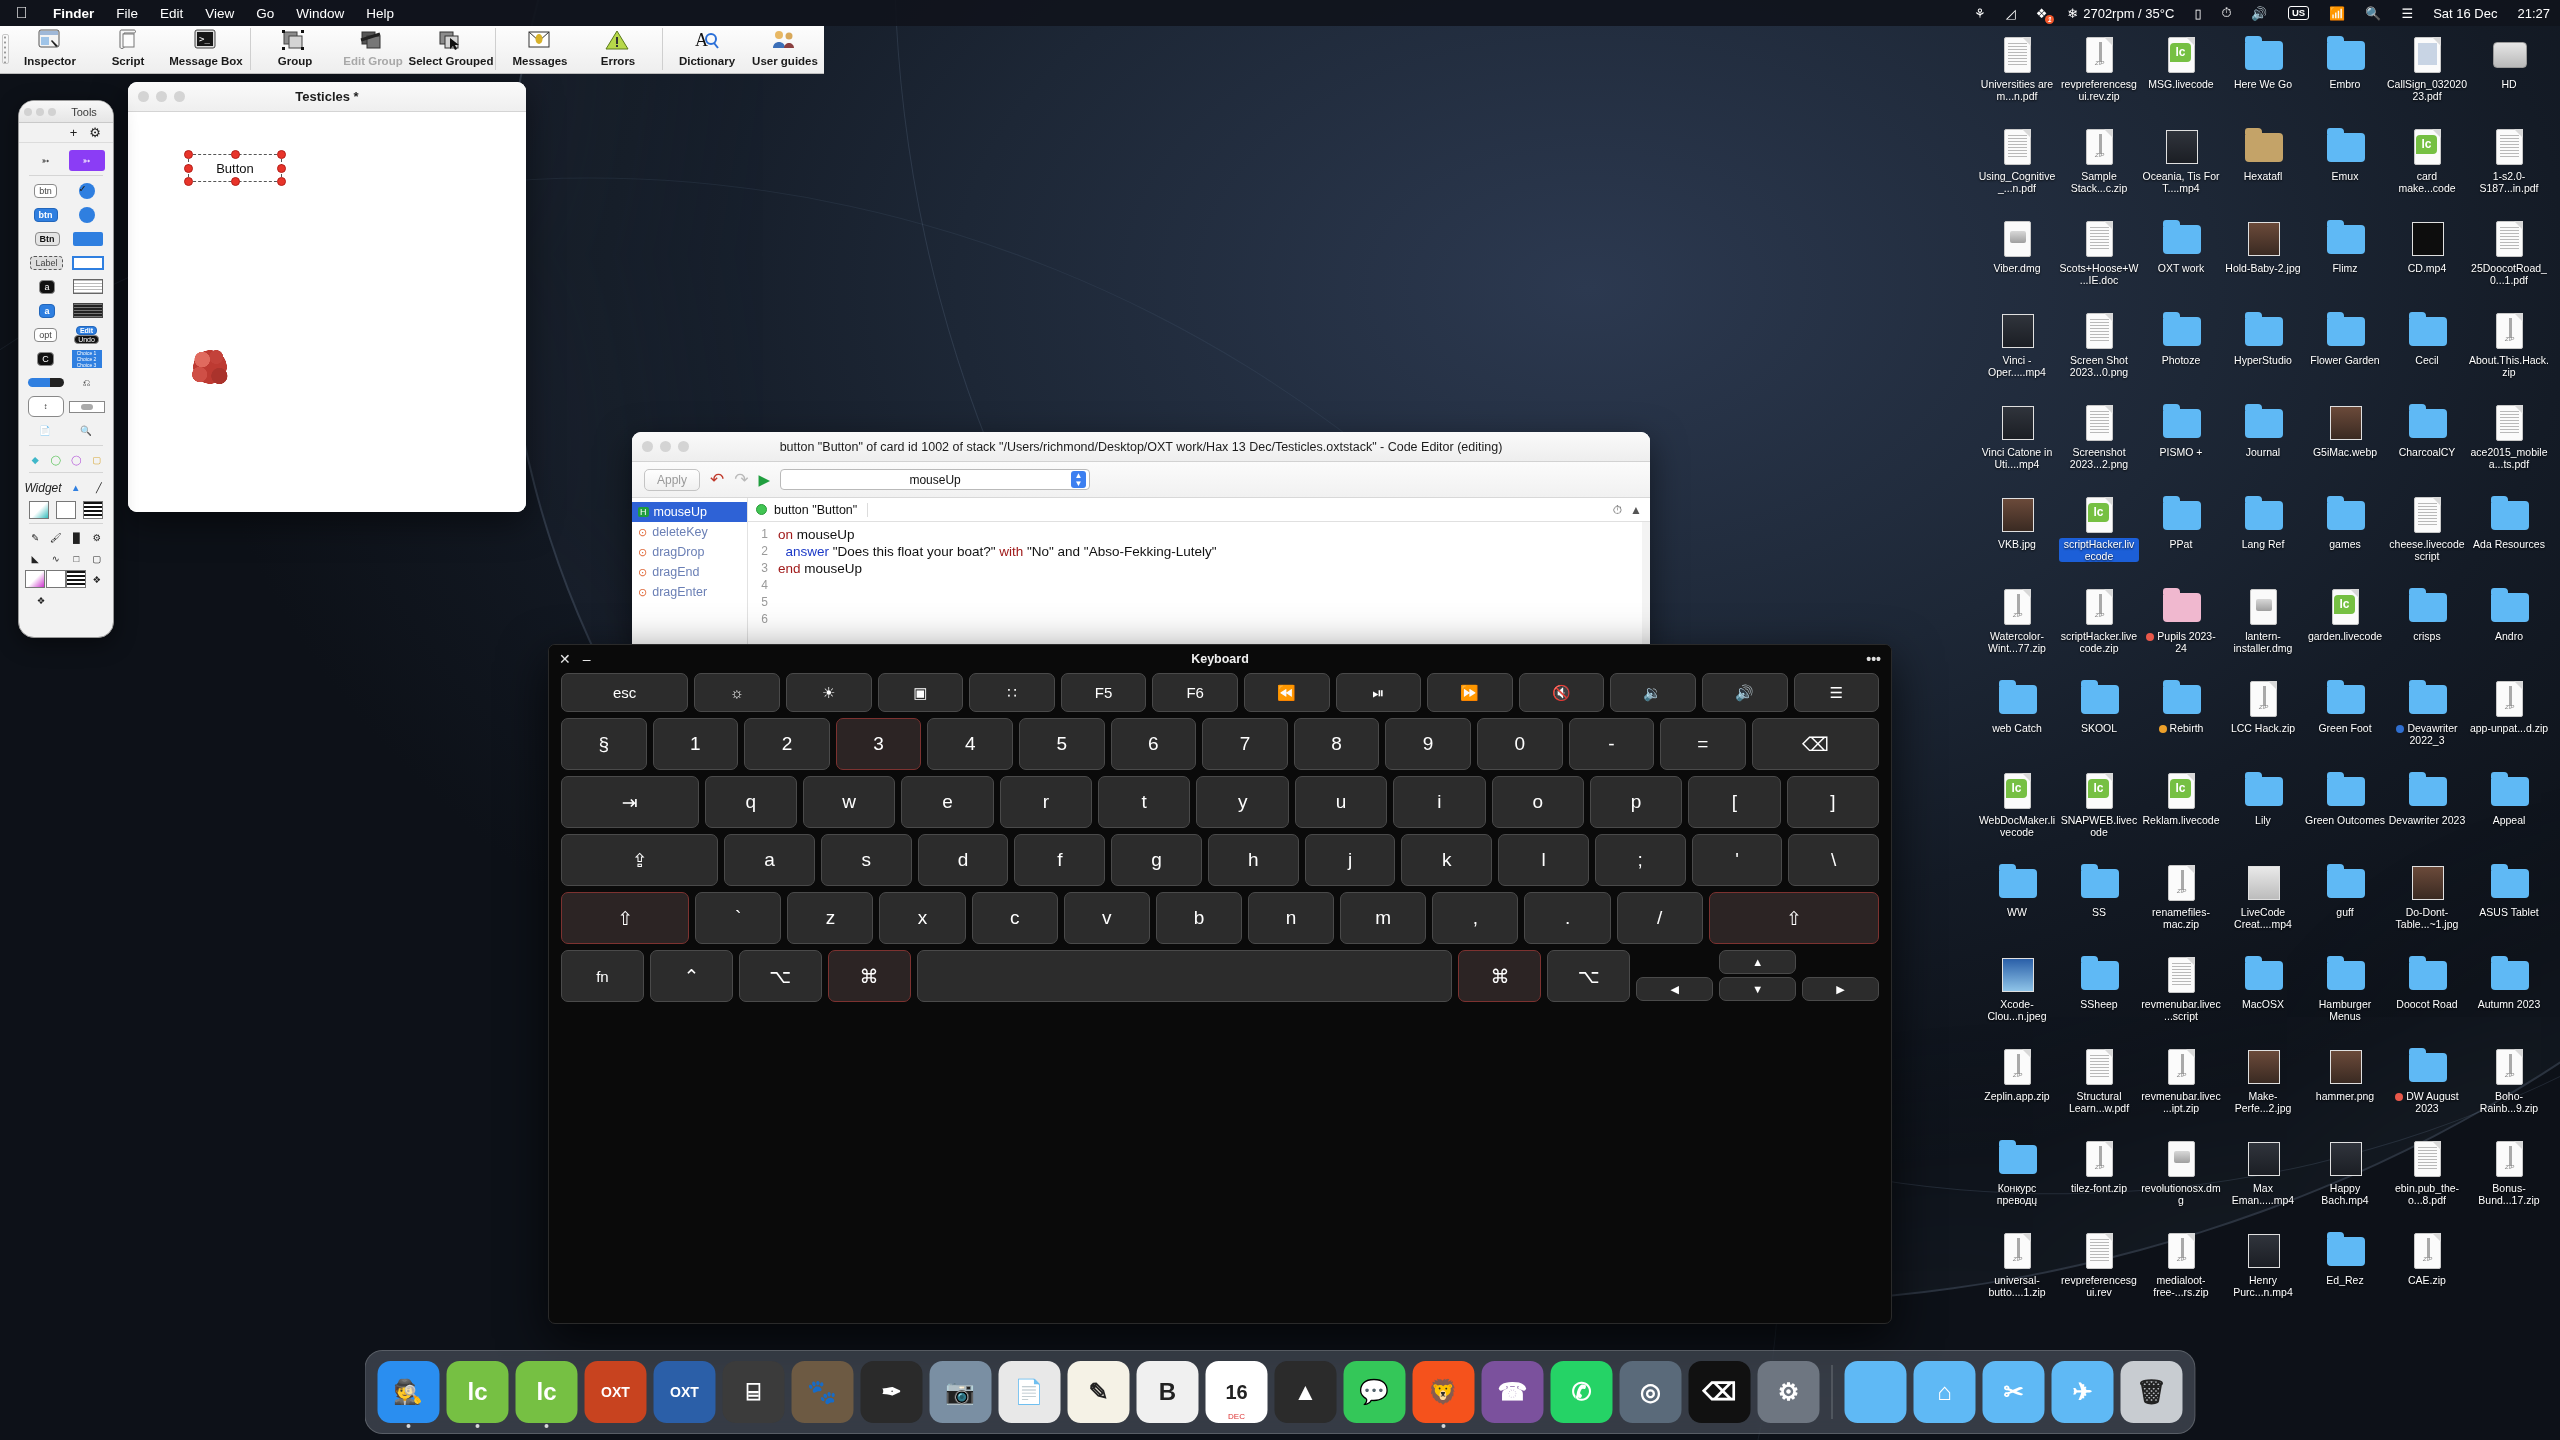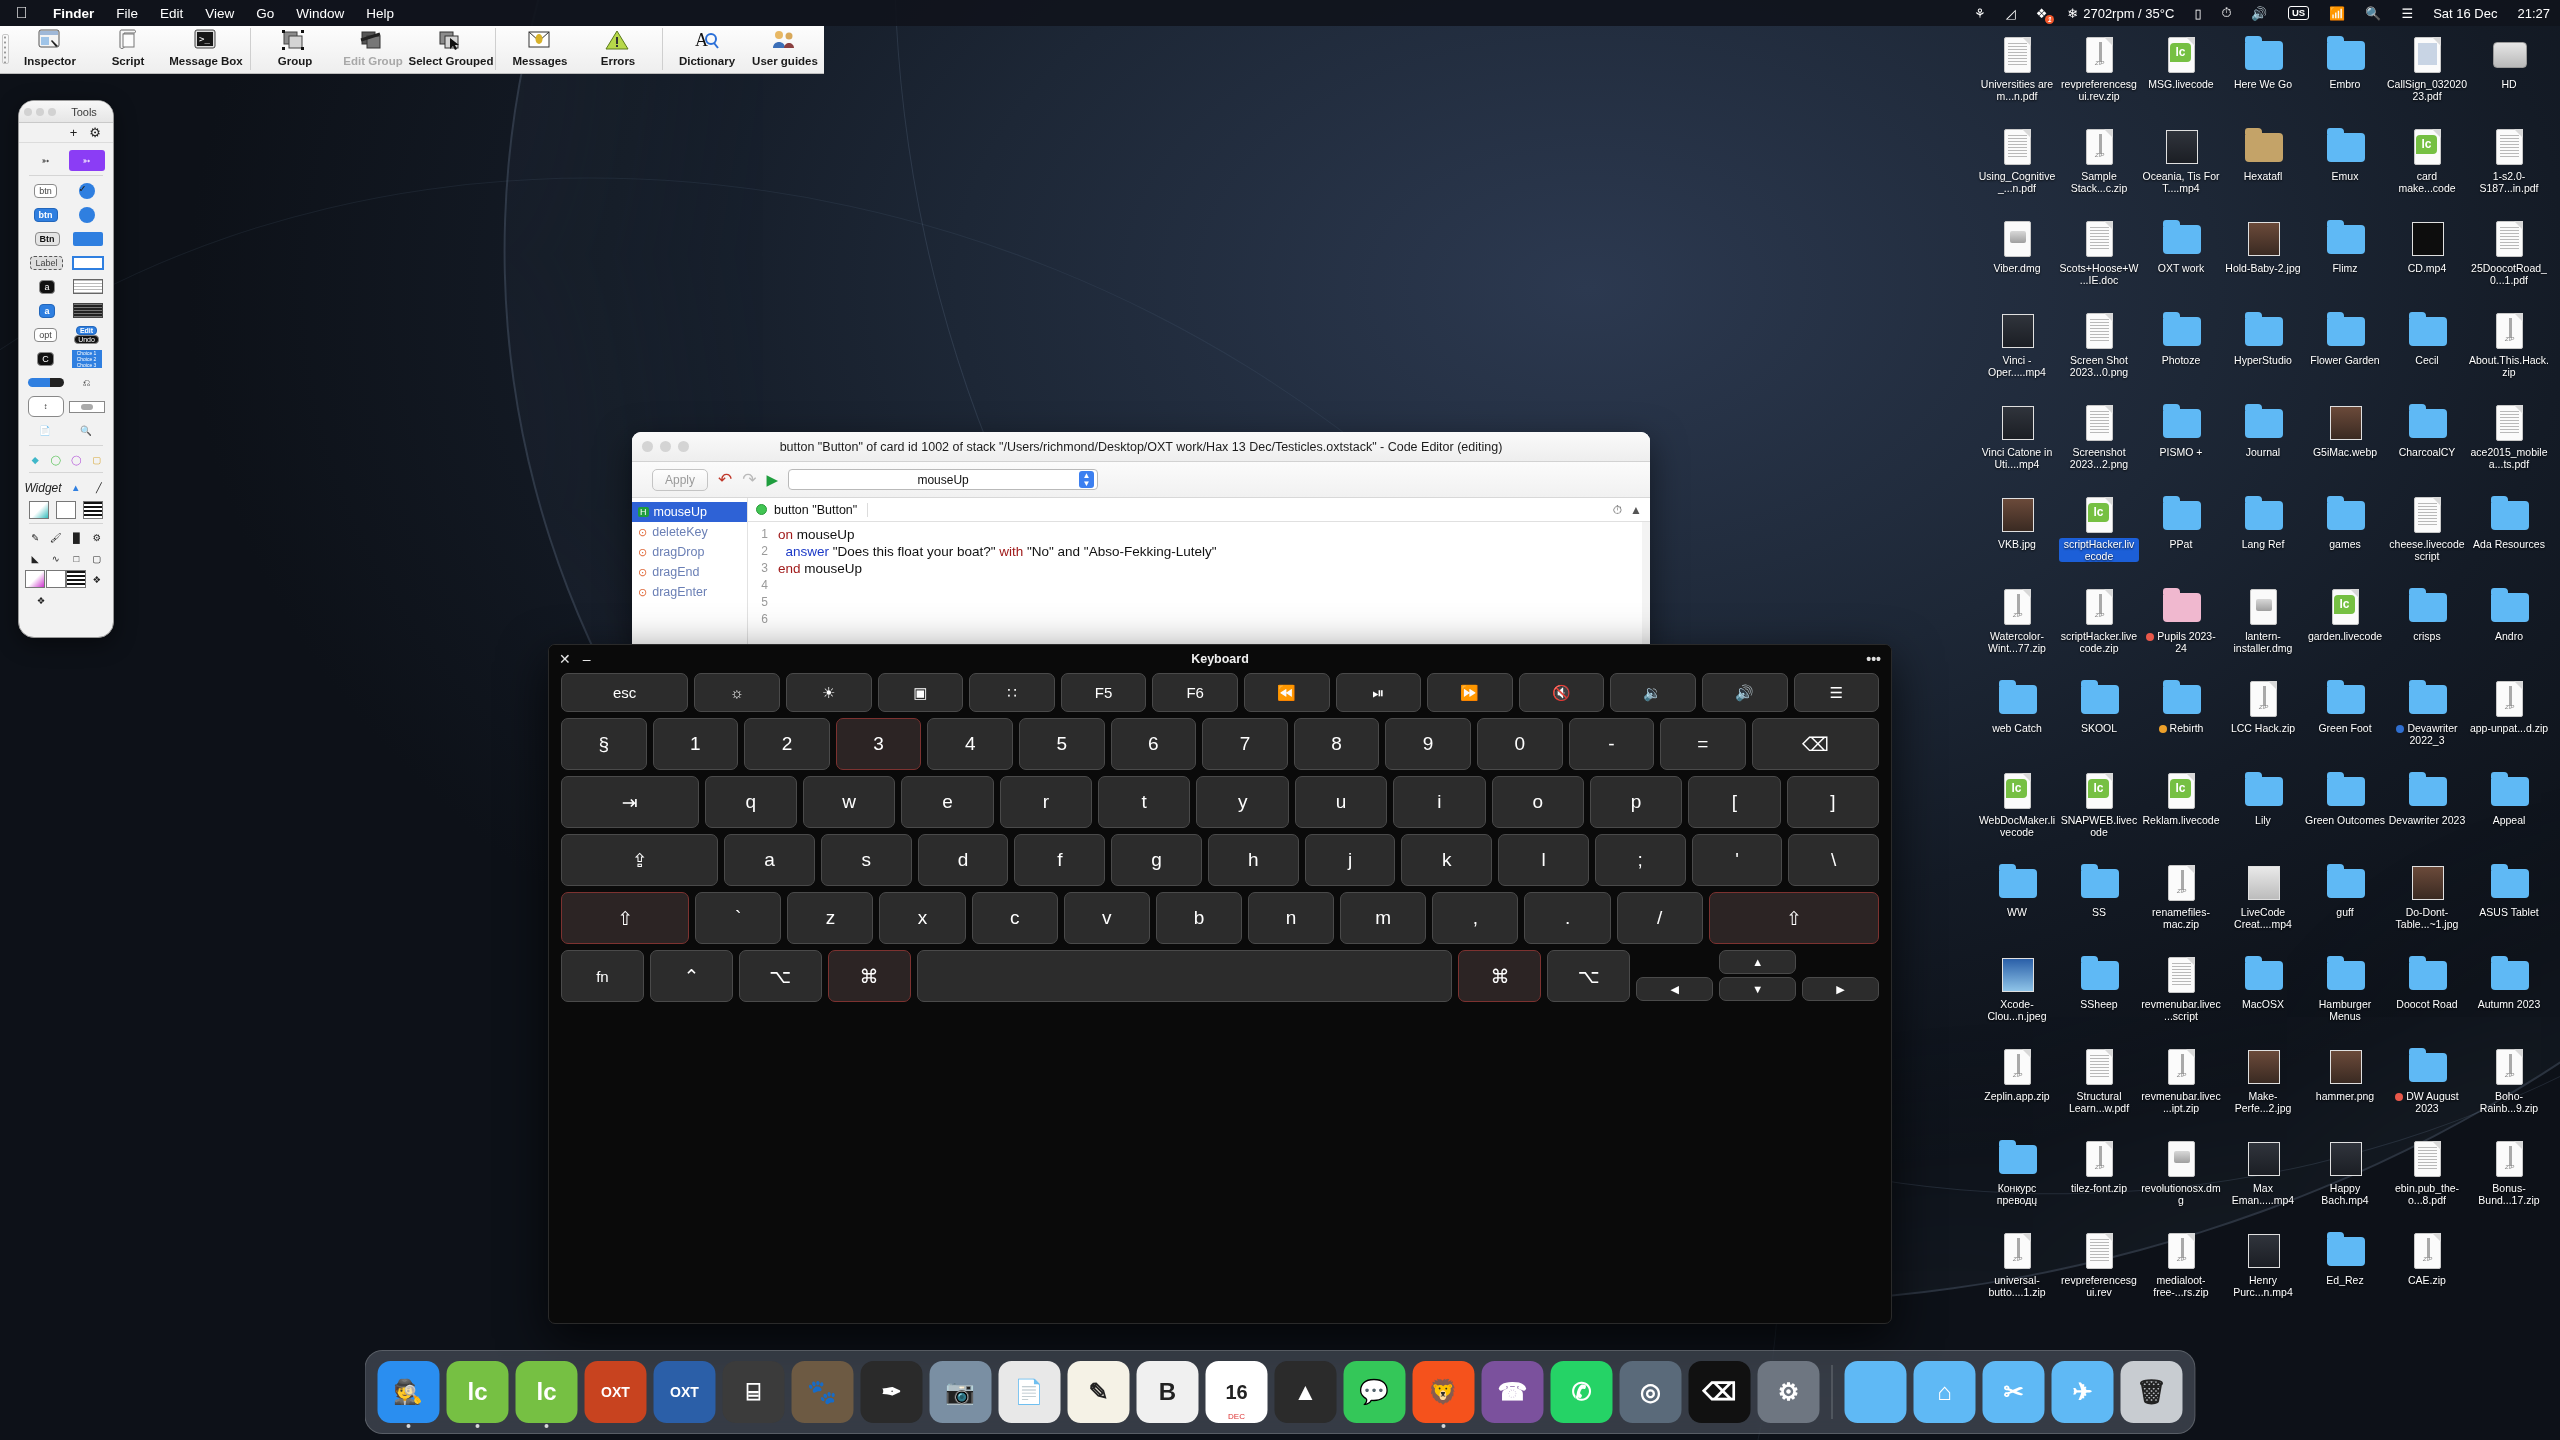--- a/index.html
+++ b/index.html
@@ -189,21 +189,21 @@
   #code-win .tl { display: flex; gap: 7px; z-index: 2; }
   #code-win .tl i { width: 11px; height: 11px; border-radius: 50%; background: #d4d4d4; display:block; }
   #code-win .ttl {
     position: absolute; left: 0; right: 0; text-align: center;
     font-size: 12.5px; color: #1b1b1b; padding: 0 120px;
     white-space: nowrap; overflow: hidden; text-overflow: ellipsis;
   }
   #code-win .bar2 {
     height: 36px; background: linear-gradient(#fbfbfb,#f1f1f1);
     border-bottom: 1px solid #d8d8d8;
-    display: flex; align-items: center; gap: 10px; padding: 0 20px;
+    display: flex; align-items: center; gap: 10px; padding: 0 12px;
   }
   .apply-btn {
     border: 1px solid #c4c4c4; border-radius: 5px; background: linear-gradient(#fefefe,#f0f0f0);
     font-size: 12px; color: #9a9a9a; padding: 3px 12px;
   }
   .undo-ic { color: #c0392b; font-size: 17px; }
   .redo-ic { color: #b9b9b9; font-size: 17px; }
   .play-ic { color: #1f9e3e; font-size: 15px; }
   .handler-sel {
     flex: 1; max-width: 310px; height: 21px;
@@ -1312,20 +1312,44 @@
         <span class="tcell sm" style="background:#fff;border:1px solid #777"></span>
         <span class="tcell sm" style="background:repeating-linear-gradient(#111 0 2px,#fff 2px 4px);border:1px solid #777"></span>
         <span class="tcell sm">❖</span>
       </div>
       <div class="trow" style="justify-content:flex-start;padding-left:6px">
         <span class="tcell sm">❖</span>
       </div>
     </div>
   </div>
 
+  <div id="stack-win">
+    <div class="tbar">
+      <span class="tl">
+          <i></i>
+          <i></i>
+          <i></i>
+        </span>
+      <span class="ttl">Testicles *</span>
+    </div>
+    <div class="canvas">
+      <div class="sel-btn">
+        <span>Button</span>
+        <i class="handle" style="left:-5px;top:-5px"></i>
+        <i class="handle" style="left:42px;top:-5px"></i>
+        <i class="handle" style="right:-5px;top:-5px"></i>
+        <i class="handle" style="left:-5px;top:9px"></i>
+        <i class="handle" style="right:-5px;top:9px"></i>
+        <i class="handle" style="left:-5px;bottom:-5px"></i>
+        <i class="handle" style="left:42px;bottom:-5px"></i>
+        <i class="handle" style="right:-5px;bottom:-5px"></i>
+      </div>
+      <div class="blob"></div>
+    </div>
+  </div>
 
   <div id="code-win">
     <div class="tbar">
       <span class="tl">
           <i></i>
           <i></i>
           <i></i>
         </span>
       <span class="ttl">button "Button" of card id 1002 of stack "/Users/richmond/Desktop/OXT work/Hax 13 Dec/Testicles.oxtstack" - Code Editor (editing)</span>
     </div>

